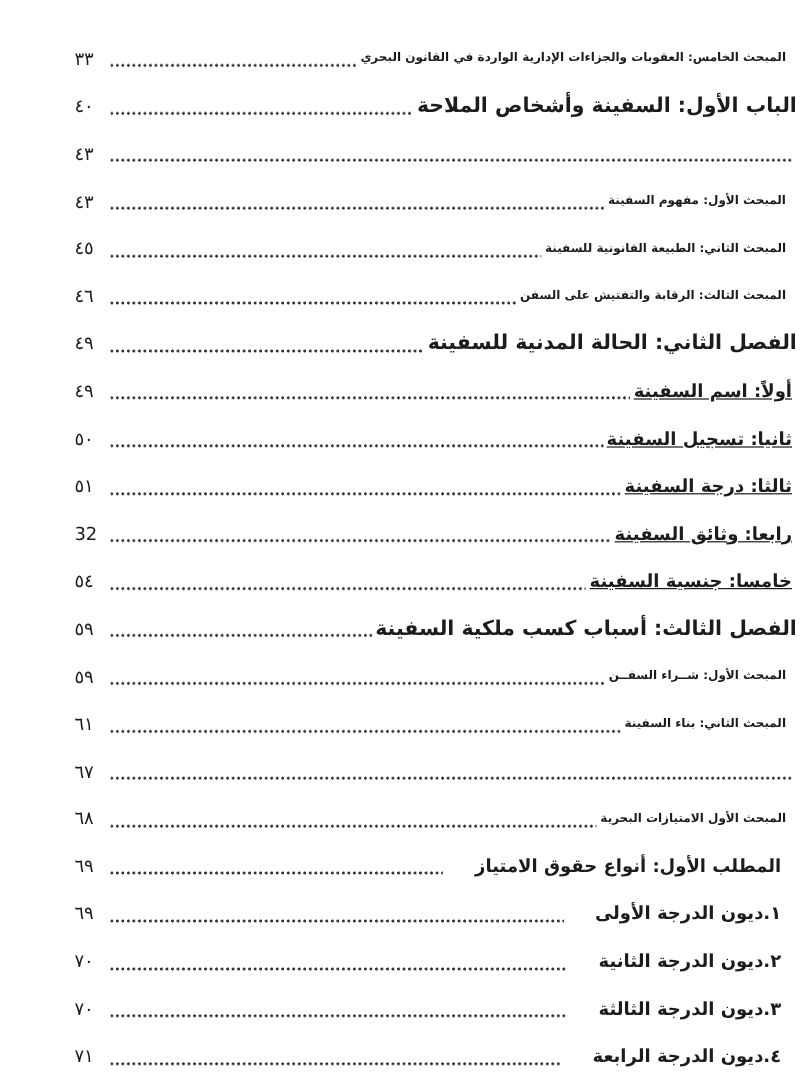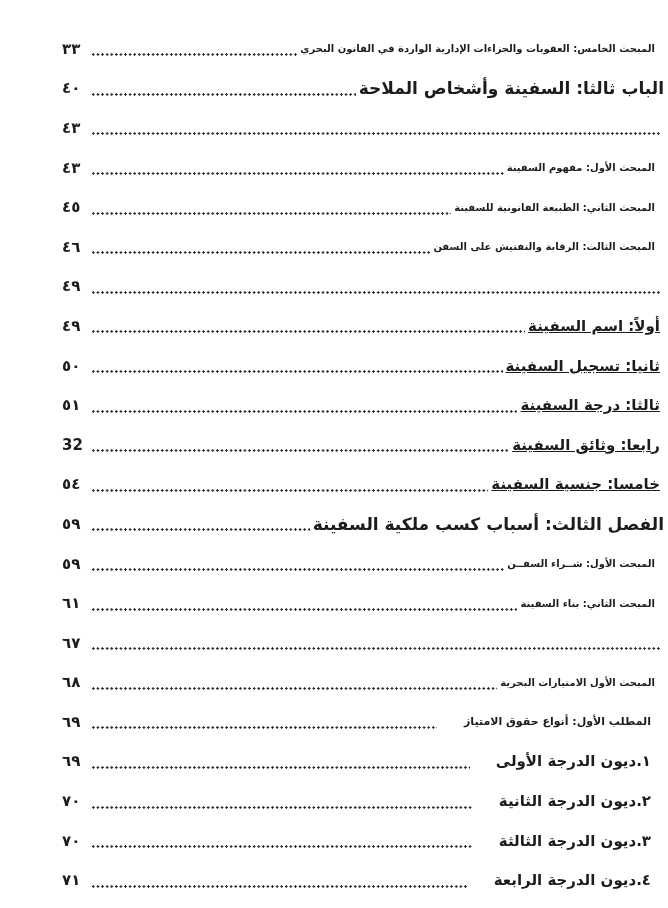--- a/index.html
+++ b/index.html
@@ -41,49 +41,49 @@
     background-image: radial-gradient(circle at 1.3px 1.5px, #2d2d2d 1.05px, transparent 1.35px);
     background-size: 4.6px 3px;
     background-repeat: repeat-x;
     background-position: left bottom;
   }
   .toc-pagenum {
     flex: 0 0 auto;
     min-width: 27px;
     text-align: left;
     font-size: 15px;
-    font-weight: 700;
+    font-weight: 400;
   }
   
   .level-bab .toc-title,
   .level-fasl .toc-title {
     font-size: 17px;
     font-weight: 700;
   }
   .level-item { padding-right: 4px; }
   .level-item .toc-title { font-size: 15px; text-decoration: underline; }
   .level-mabhath { padding-right: 9px; }
   .level-mabhath .toc-title { font-size: 10px; }
   .level-matlab { padding-right: 13px; }
-  .level-matlab .toc-title { font-size: 11px; margin-left: 24px; }
+  .level-matlab .toc-title { font-size: 15px; margin-left: 24px; }
   .level-debt { padding-right: 13px; }
   .level-debt .toc-title { font-size: 15px; margin-left: 23px; }
 </style>
 </head>
 <body>
 
 <div class="page">
   <div id="toc-list">
       <div class="toc-row level-mabhath">
     <span class="toc-title">المبحث الخامس: العقوبات والجزاءات الإدارية الواردة في القانون البحري</span>
     <span class="toc-leader"></span>
     <span class="toc-pagenum">٣٣</span>
   </div>
       <div class="toc-row level-bab">
-    <span class="toc-title">الباب ثالثا: السفينة وأشخاص الملاحة</span>
+    <span class="toc-title">الباب الأول: السفينة وأشخاص الملاحة</span>
     <span class="toc-leader"></span>
     <span class="toc-pagenum">٤٠</span>
   </div>
       <div class="toc-row level-fasl">
     <span class="toc-leader"></span>
     <span class="toc-pagenum">٤٣</span>
   </div>
       <div class="toc-row level-mabhath">
     <span class="toc-title">المبحث الأول: مفهوم السفينة</span>
     <span class="toc-leader"></span>
@@ -93,20 +93,21 @@
     <span class="toc-title">المبحث الثاني: الطبيعة القانونية للسفينة</span>
     <span class="toc-leader"></span>
     <span class="toc-pagenum">٤٥</span>
   </div>
       <div class="toc-row level-mabhath">
     <span class="toc-title">المبحث الثالث: الرقابة والتفتيش على السفن</span>
     <span class="toc-leader"></span>
     <span class="toc-pagenum">٤٦</span>
   </div>
       <div class="toc-row level-fasl">
+    <span class="toc-title">الفصل الثاني: الحالة المدنية للسفينة</span>
     <span class="toc-leader"></span>
     <span class="toc-pagenum">٤٩</span>
   </div>
       <div class="toc-row level-item">
     <span class="toc-title">أولاً: اسم السفينة</span>
     <span class="toc-leader"></span>
     <span class="toc-pagenum">٤٩</span>
   </div>
       <div class="toc-row level-item">
     <span class="toc-title">ثانيا: تسجيل السفينة</span>

